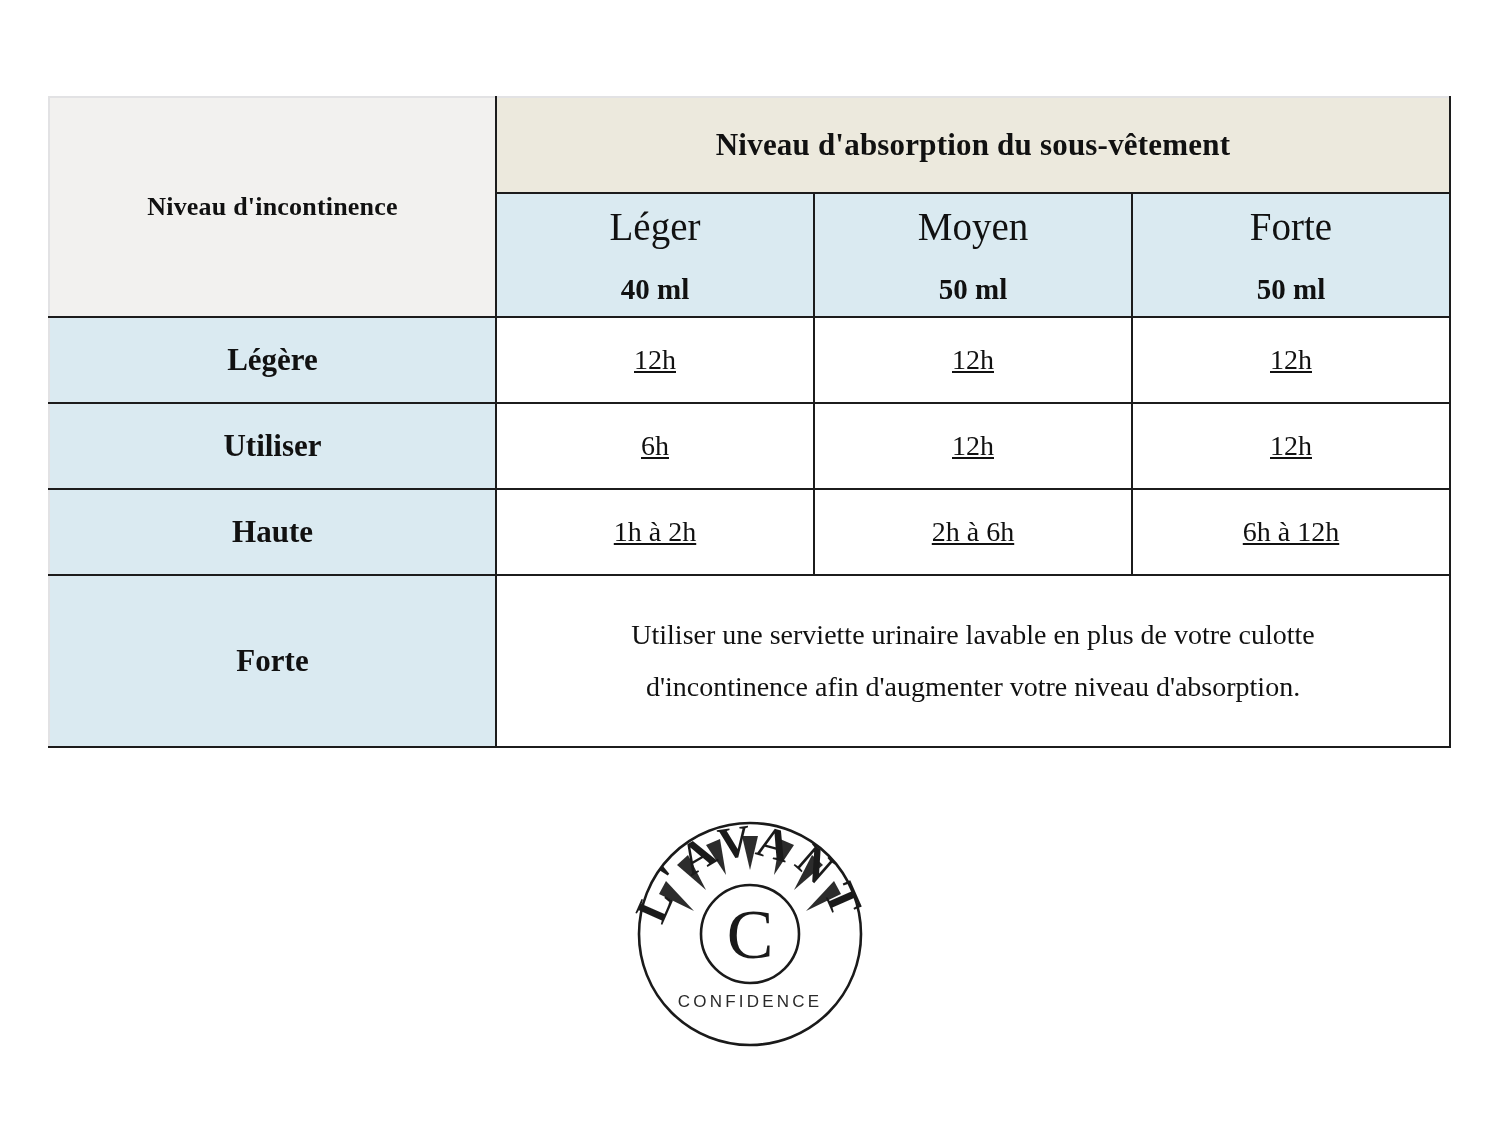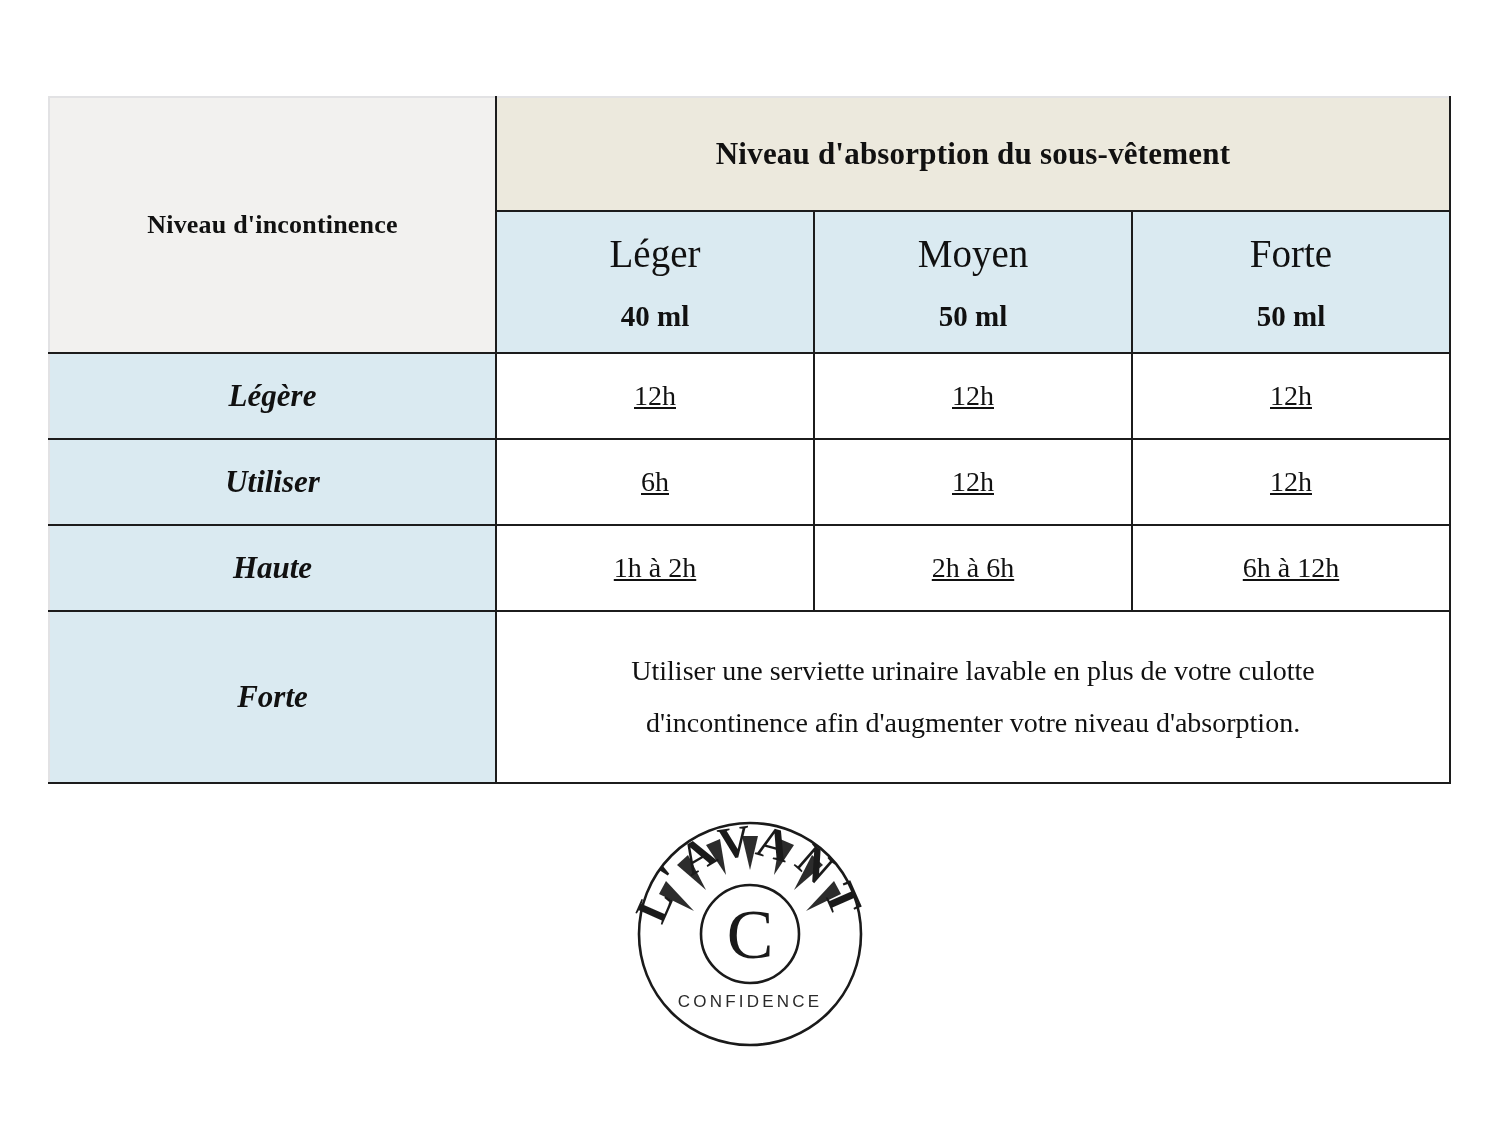--- a/index.html
+++ b/index.html
@@ -33,21 +33,21 @@
   table.absorption {
     width: 1402px;
     border-collapse: collapse;
     table-layout: fixed;
     background: #ffffff;
   }
 
   table.absorption td,
   table.absorption th {
     border: 2px solid #1c1c1c;
-    padding: 13px;
+    padding: 4px;
     text-align: center;
     vertical-align: middle;
     font-weight: normal;
   }
 
   
   col.c-label { width: 447px; }
   col.c-data  { width: 318px; }
 
   
@@ -93,21 +93,20 @@
     font-weight: bold;
     line-height: 1.25;
     display: block;
     margin-top: 20px;
   }
 
   
   .cell-rowlabel {
     background: #daeaf1;
     border-left-color: #e2e2e4 !important;
-    font-style: italic;
   }
   .cell-rowlabel .txt {
     font-size: 31px;
     font-weight: bold;
   }
 
   
   .cell-data {
     background: #ffffff;
     font-size: 28px;

